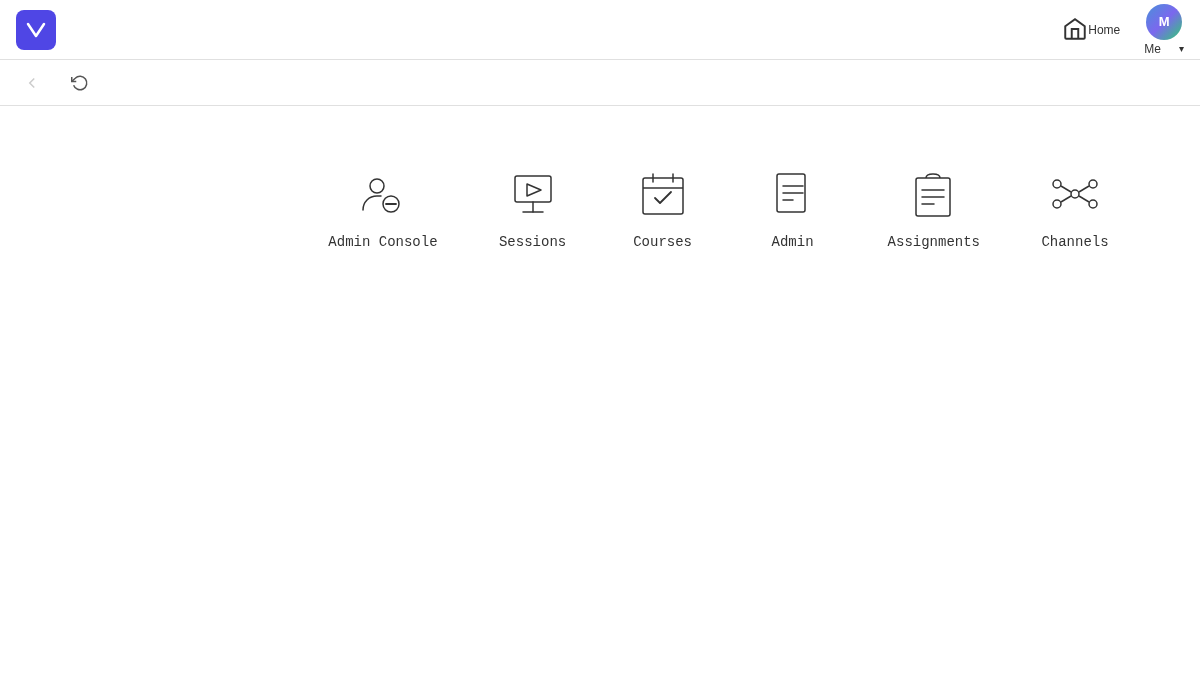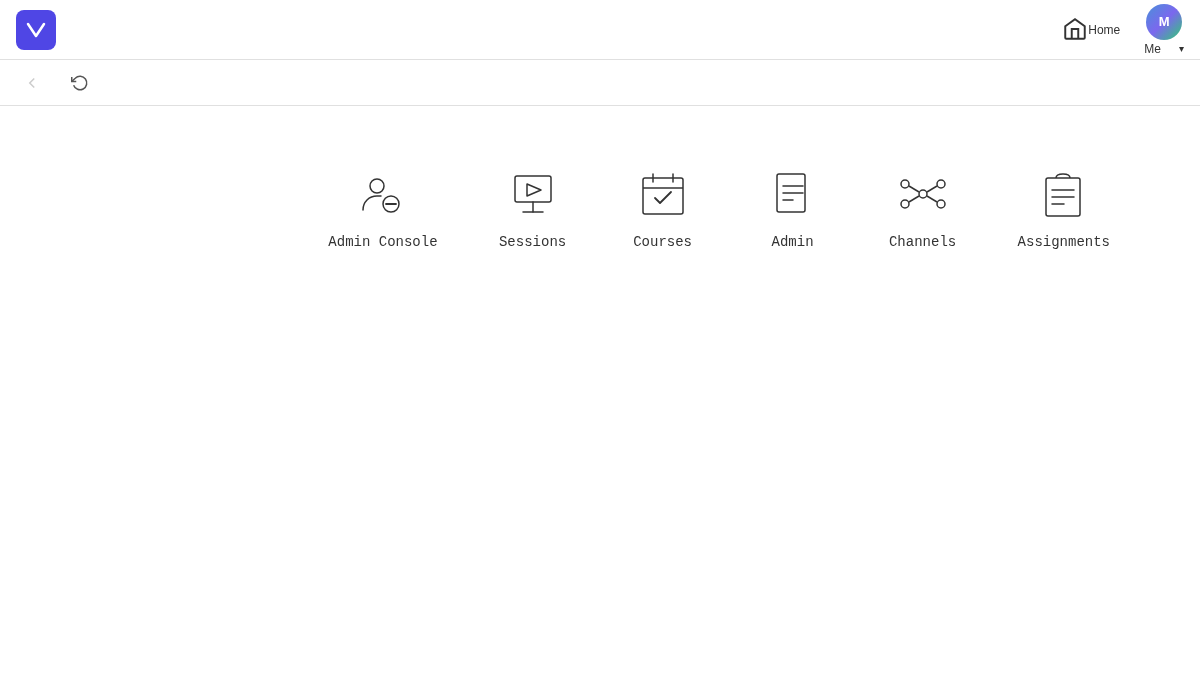--- a/index.html
+++ b/index.html
@@ -228,41 +228,41 @@
         <line x1="18" y1="34" x2="28" y2="34" stroke="#333" stroke-width="1.5" stroke-linecap="round"></line>
       </svg>
       <span class="grid-item-label">Admin</span>
     </div>
 
 
 
     <div class="grid-item">
       <svg viewBox="0 0 56 56">
 
+        <rect x="10" y="12" width="34" height="38" rx="2" stroke="#333" stroke-width="1.5" fill="none"></rect>
+        <path d="M20 12 Q20 8 27 8 Q34 8 34 12" stroke="#333" stroke-width="1.5" fill="none"></path>
+
+        <line x1="16" y1="24" x2="38" y2="24" stroke="#333" stroke-width="1.5" stroke-linecap="round"></line>
+        <line x1="16" y1="31" x2="38" y2="31" stroke="#333" stroke-width="1.5" stroke-linecap="round"></line>
+        <line x1="16" y1="38" x2="28" y2="38" stroke="#333" stroke-width="1.5" stroke-linecap="round"></line>
+      </svg>
+      <span class="grid-item-label">Assignments</span>
+    </div>
+
+    <div class="grid-item">
+      <svg viewBox="0 0 56 56">
+
         <circle cx="28" cy="28" r="4" stroke="#333" stroke-width="1.5" fill="none"></circle>
         <circle cx="10" cy="18" r="4" stroke="#333" stroke-width="1.5" fill="none"></circle>
         <circle cx="46" cy="18" r="4" stroke="#333" stroke-width="1.5" fill="none"></circle>
         <circle cx="10" cy="38" r="4" stroke="#333" stroke-width="1.5" fill="none"></circle>
         <circle cx="46" cy="38" r="4" stroke="#333" stroke-width="1.5" fill="none"></circle>
 
         <line x1="14" y1="20" x2="24" y2="26" stroke="#333" stroke-width="1.5"></line>
         <line x1="42" y1="20" x2="32" y2="26" stroke="#333" stroke-width="1.5"></line>
         <line x1="14" y1="36" x2="24" y2="30" stroke="#333" stroke-width="1.5"></line>
         <line x1="42" y1="36" x2="32" y2="30" stroke="#333" stroke-width="1.5"></line>
       </svg>
       <span class="grid-item-label">Channels</span>
     </div>
 
-    <div class="grid-item">
-      <svg viewBox="0 0 56 56">
-
-        <rect x="10" y="12" width="34" height="38" rx="2" stroke="#333" stroke-width="1.5" fill="none"></rect>
-        <path d="M20 12 Q20 8 27 8 Q34 8 34 12" stroke="#333" stroke-width="1.5" fill="none"></path>
-
-        <line x1="16" y1="24" x2="38" y2="24" stroke="#333" stroke-width="1.5" stroke-linecap="round"></line>
-        <line x1="16" y1="31" x2="38" y2="31" stroke="#333" stroke-width="1.5" stroke-linecap="round"></line>
-        <line x1="16" y1="38" x2="28" y2="38" stroke="#333" stroke-width="1.5" stroke-linecap="round"></line>
-      </svg>
-      <span class="grid-item-label">Assignments</span>
-    </div>
-
   </div>
 </main>
 
 </body></html>

